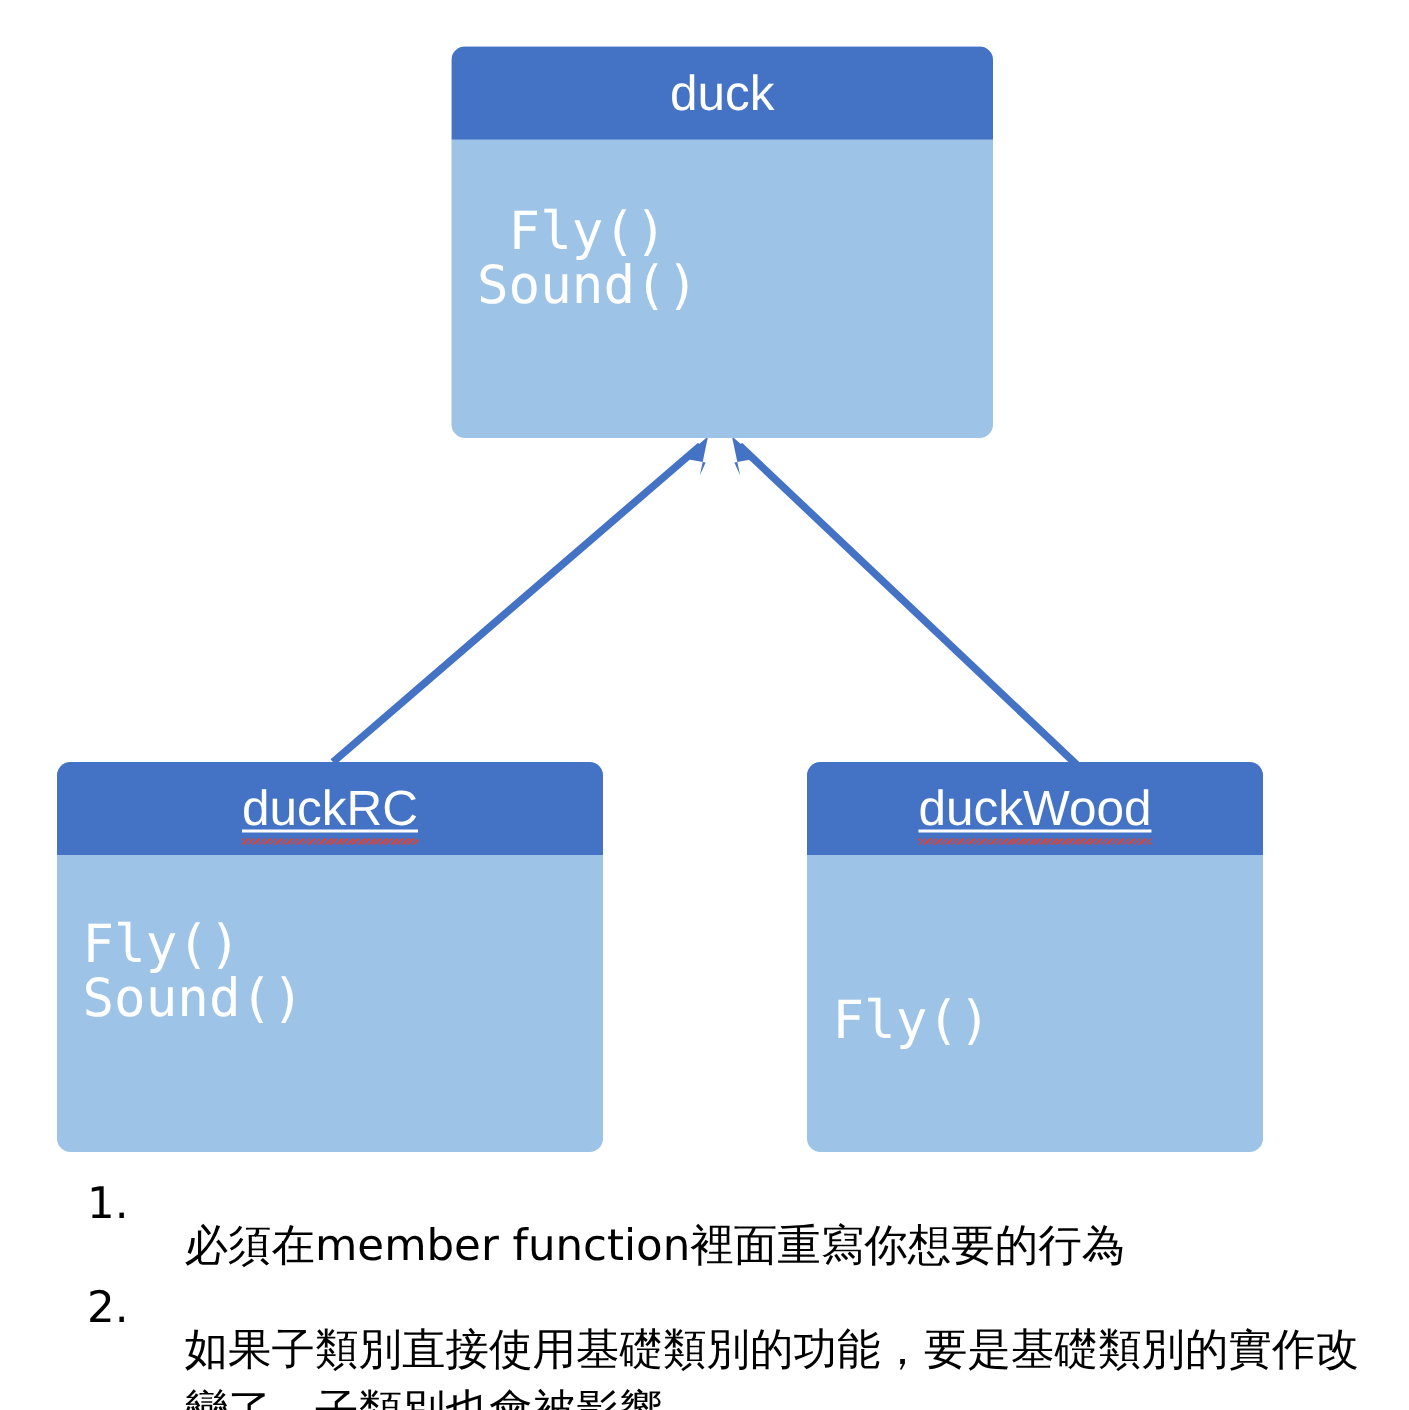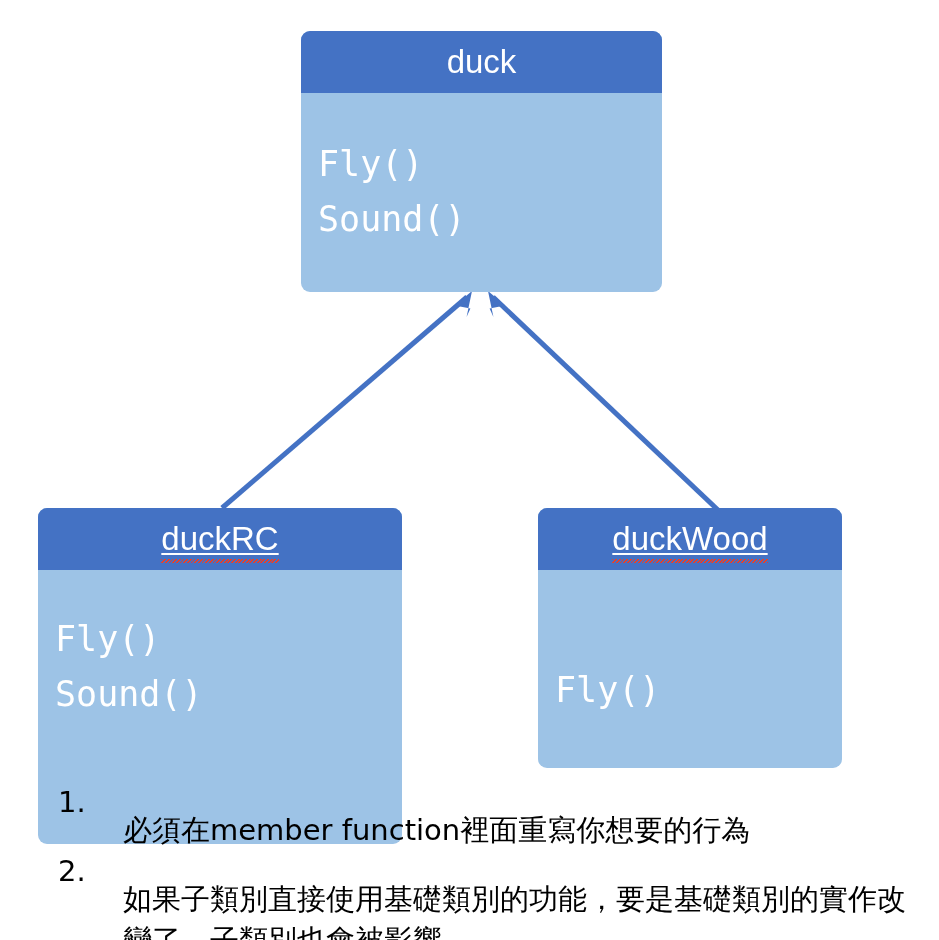--- a/index.html
+++ b/index.html
@@ -63,27 +63,27 @@
   .uml-body {
     position: relative;
     height: calc(100% - 62px);
   }
   .uml-methods {
     position: absolute;
     left: 17px;
     color: #ffffff;
     font-family: "DejaVu Sans Mono", monospace;
     font-size: 35px;
-    line-height: 55px;
+    line-height: 36px;
     white-space: pre;
   }
 
   
-  #box-duck     { left: 301px; top: 31px;  width: 361px; height: 261px; }
-  #box-duckrc   { left: 38px;  top: 508px; width: 364px; height: 336px; }
+  #box-duck     { left: 301px; top: 31px;  width: 361px; height: 261px; text-align: center; }
+  #box-duckrc   { left: 38px;  top: 508px; width: 364px; height: 260px; }
   #box-duckwood { left: 538px; top: 508px; width: 304px; height: 260px; }
 
   #box-duck     .uml-methods     { top: 44px; }
   #box-duckrc   .uml-methods     { top: 42px; }
   #box-duckwood .uml-methods     { top: 93px; }
 
   
   #arrows {
     position: absolute;
     left: 0;

